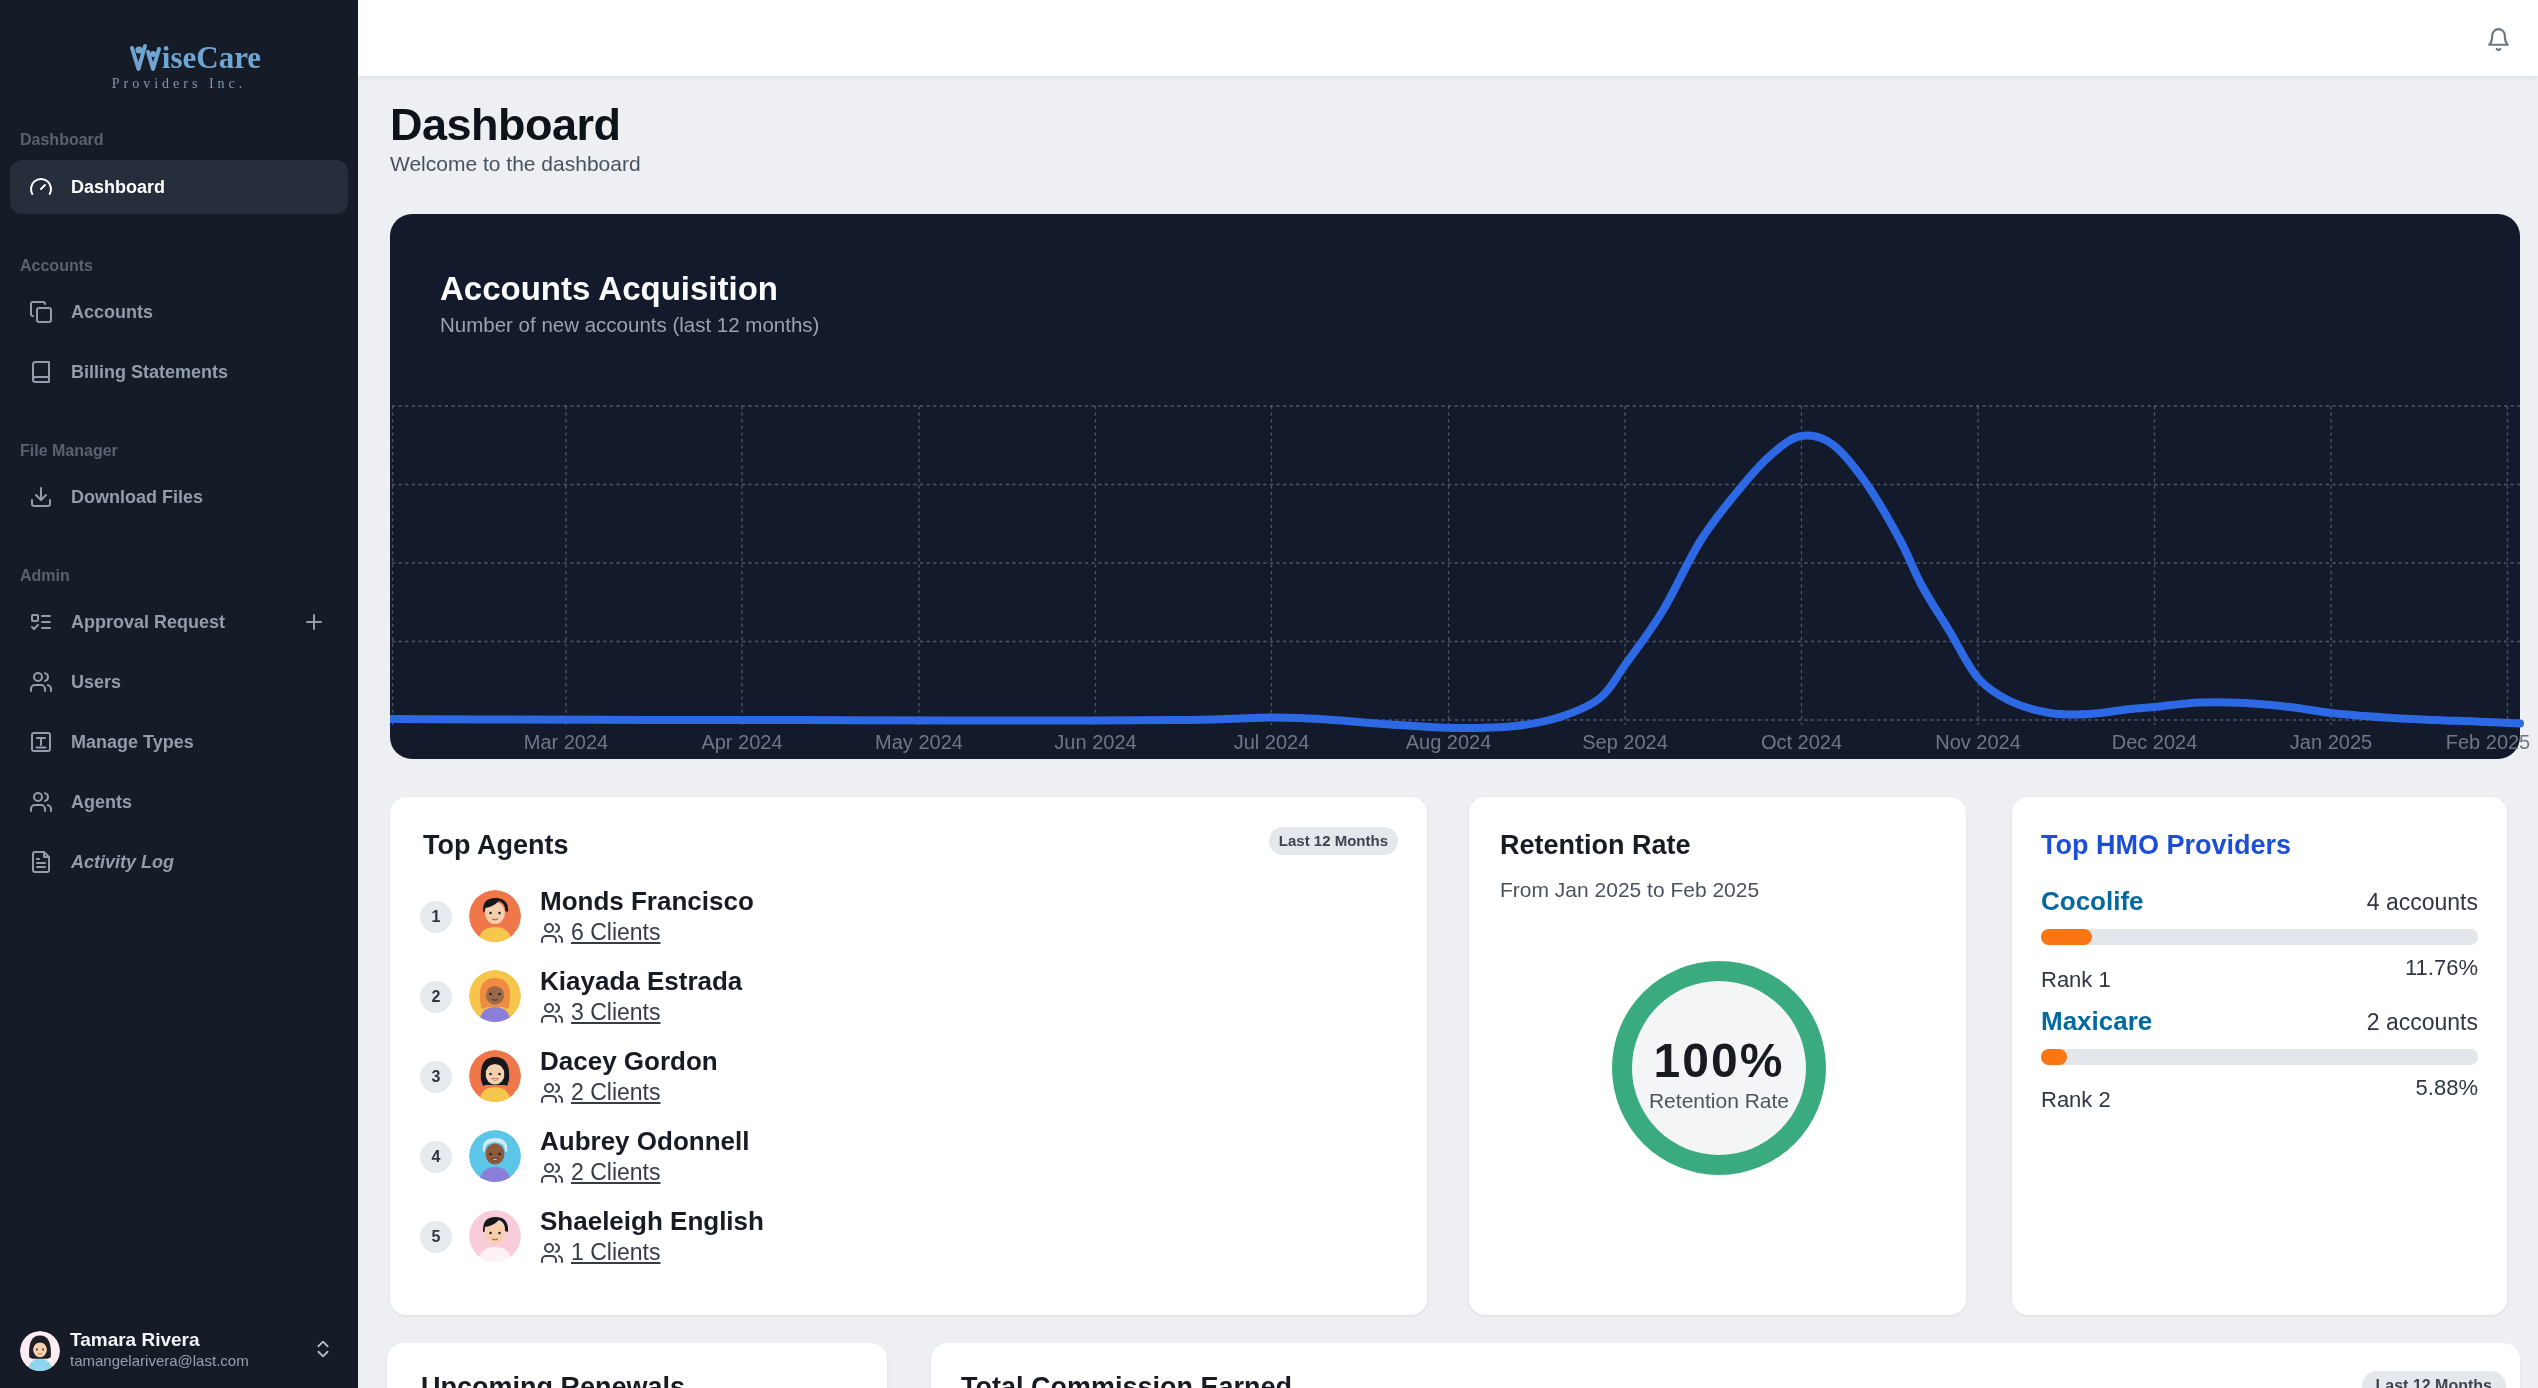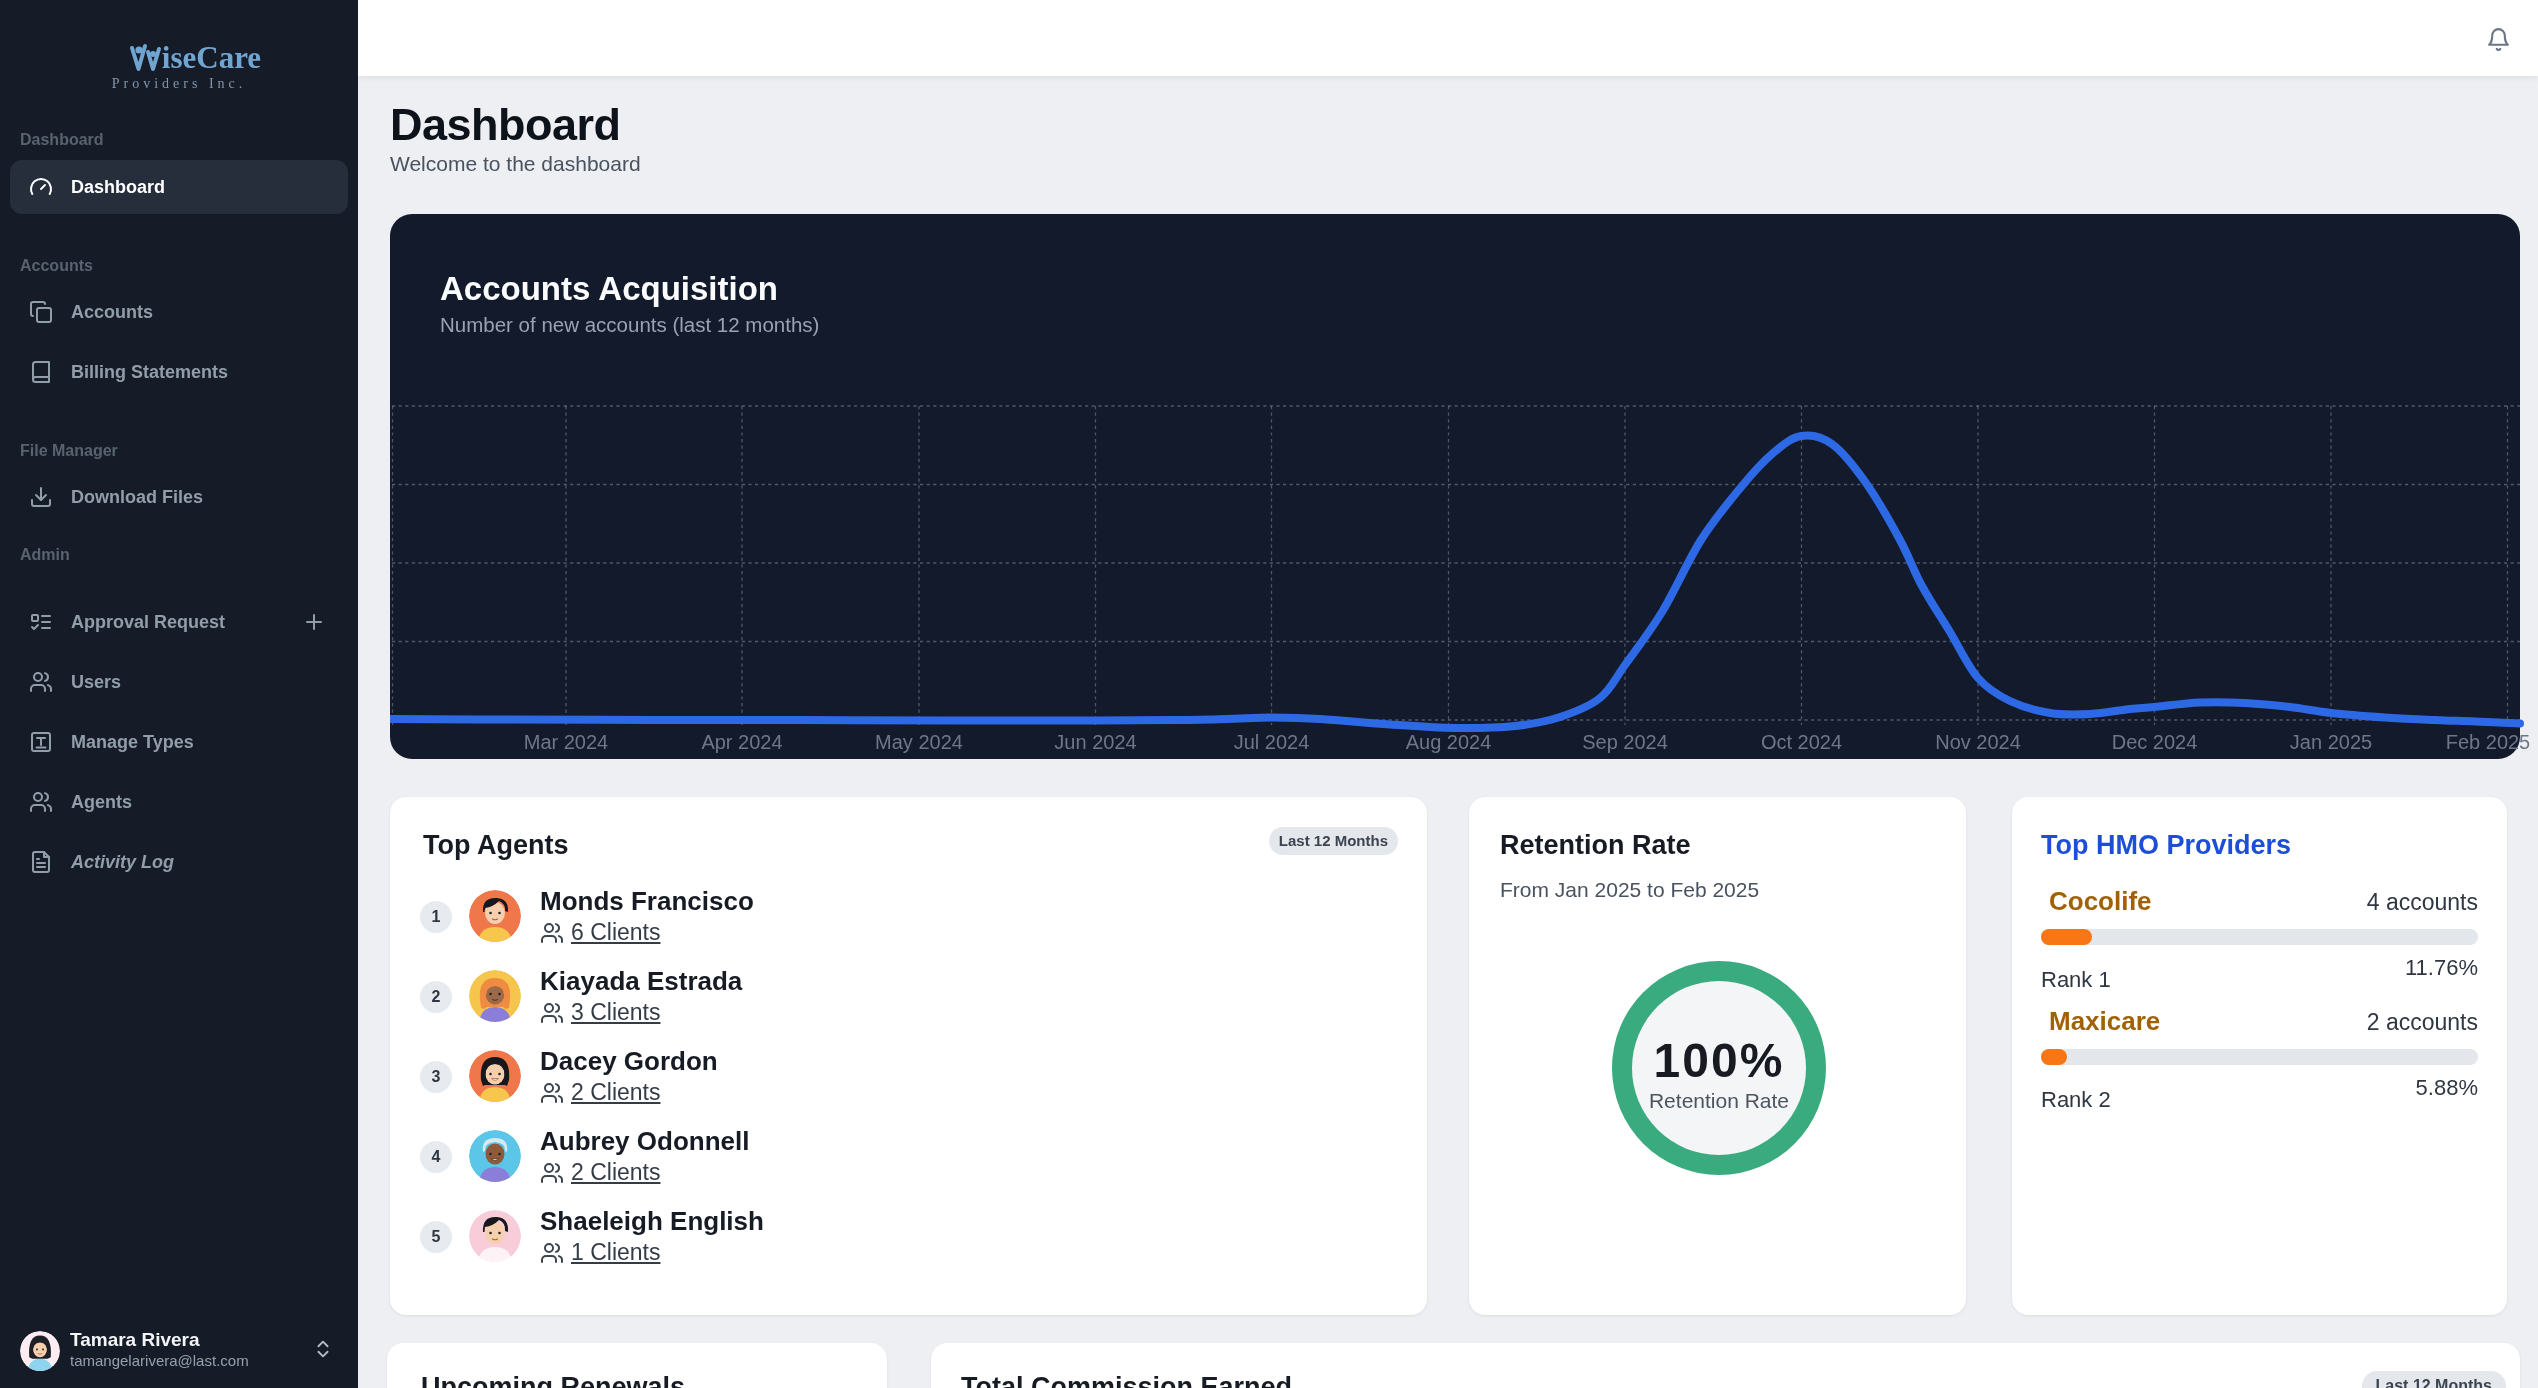--- a/index.html
+++ b/index.html
@@ -50,21 +50,21 @@
 
 #retention { left:1469px; top:797px; width:497px; height:518px; }
 #retention .title { position:absolute; left:31px; top:33px; font-size:27px; font-weight:bold; color:#161b24; }
 #retention .sub { position:absolute; left:31px; top:81px; font-size:21px; color:#49525f; }
 #ring { position:absolute; left:143px; top:164px; }
 #ring .big { position:absolute; left:0; top:72px; width:214px; text-align:center; font-size:48px; font-weight:bold; color:#181c22; letter-spacing:2px;}
 #ring .lbl { position:absolute; left:0; top:128px; width:214px; text-align:center; font-size:21px; color:#4c545f; }
 
 #hmo { left:2012px; top:797px; width:495px; height:518px; }
 #hmo .title { position:absolute; left:29px; top:33px; font-size:27px; font-weight:bold; color:#1d4ed8; }
-.hmo-name { position:absolute; left:29px; font-size:26px; font-weight:bold; color:#a16207;margin-left:8px; }
+.hmo-name { position:absolute; left:29px; font-size:26px; font-weight:bold; color:#0369a1; }
 .hmo-acc { position:absolute; right:29px; font-size:23px; color:#2f3742; }
 .hmo-bar { position:absolute; left:29px; width:437px; height:16px; background:#e3e6ea; border-radius:8px; }
 .hmo-fill { height:16px; background:#f87613; border-radius:8px; }
 .hmo-rank { position:absolute; left:29px; font-size:22px; color:#2f3742;margin-top:12px; }
 .hmo-pct { position:absolute; right:29px; font-size:22px; color:#2f3742; }
 
 
 #renewals { left:387px; top:1343px; width:500px; height:200px; }
 #renewals .title { position:absolute; left:34px; top:29px; font-size:27px; font-weight:bold; color:#161b24; }
 #commission { left:931px; top:1343px; width:1589px; height:200px; }
@@ -121,21 +121,21 @@
   <div class="sec-label" style="top:442px;">File Manager</div>
   <div class="nav-item" style="top:470px;">
     <svg viewBox="0 0 24 24" fill="none" stroke="currentColor" stroke-width="2" stroke-linecap="round" stroke-linejoin="round">
         <path d="M21 15v4a2 2 0 0 1-2 2H5a2 2 0 0 1-2-2v-4"></path>
         <polyline points="7 10 12 15 17 10"></polyline>
         <line x1="12" x2="12" y1="15" y2="3"></line>
       </svg>
     <span class="txt">Download Files</span>
   </div>
 
-  <div class="sec-label" style="top:546px;">Admin</div>
+  <div class="sec-label" style="top:567px;">Admin</div>
   <div class="nav-item" style="top:595px;">
     <svg viewBox="0 0 24 24" fill="none" stroke="currentColor" stroke-width="2" stroke-linecap="round" stroke-linejoin="round">
         <rect x="3" y="5" width="6" height="6" rx="1"></rect>
         <path d="m3 17 2 2 4-4"></path>
         <path d="M13 6h8"></path>
         <path d="M13 12h8"></path>
         <path d="M13 18h8"></path>
       </svg>
     <span class="txt">Approval Request</span>
     <svg class="nav-plus" width="24" height="24" viewBox="0 0 24 24" fill="none" stroke="currentColor" stroke-width="2" stroke-linecap="round">

